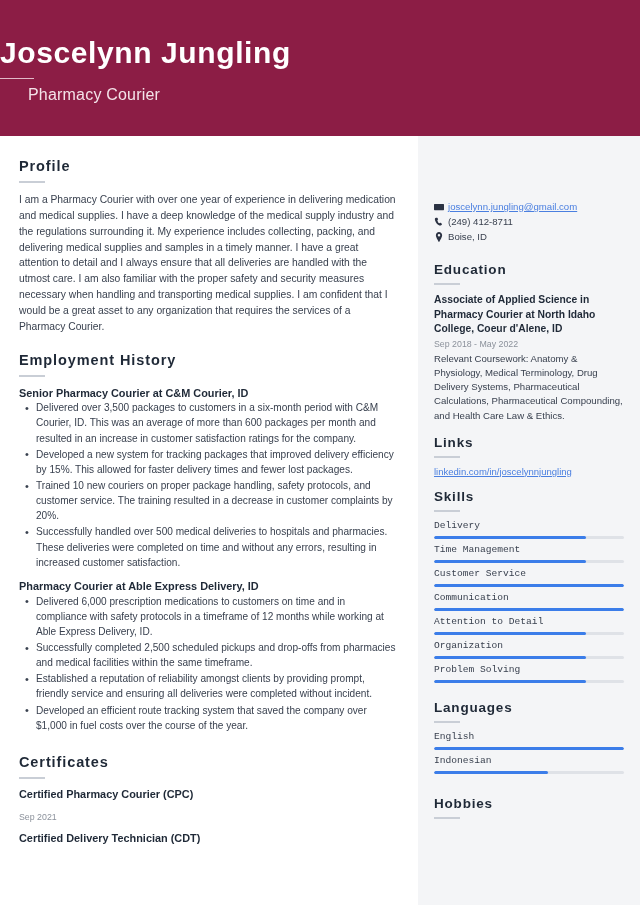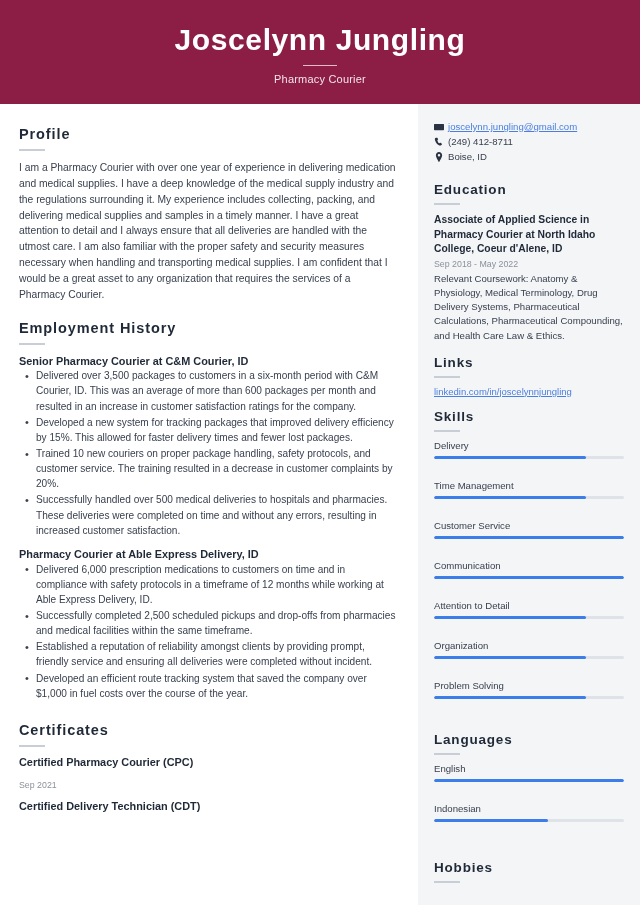--- a/index.html
+++ b/index.html
@@ -11,45 +11,45 @@
     background: #ffffff;
     overflow: hidden;
     color: #2c3545;
   }
 
   .page { width: 640px; height: 905px; position: relative; }
 
   
   .header {
     background: #8c1d45;
-    height: 104px;
+    height: 136px;
     display: flex;
     flex-direction: column;
-    align-items: center;
     justify-content: center;
     padding-top: 4px;
   }
   .header-name {
     color: #ffffff;
     font-size: 30px;
     font-weight: 600;
     letter-spacing: 0.6px;
     line-height: 1.1;
   }
   .header-rule {
     width: 34px;
     height: 1px;
     background: #e2b9c8;
     margin: 9px 0 7px 0;
   }
   .header-title {
     color: #f4e3e9;
-    font-size: 11px;
+    font-size: 16px;
     font-weight: 400;
     letter-spacing: 0.2px;
+    margin-left: 28px;
   }
 
   
   .body-cols { display: flex; height: 893px; }
 
   .main-col {
     width: 418px;
     background: #ffffff;
     padding: 22px 22px 0 19px;
   }
@@ -124,21 +124,21 @@
     font-weight: 700;
     color: #1f2937;
   }
   .cert-date {
     font-size: 8.8px;
     color: #8b919b;
     margin-top: 12px;
   }
 
   
-  .contact-list { margin-bottom: 20px; }
+  .contact-list { margin-bottom: 20px; margin-top: 48px; }
   .contact-row {
     display: flex;
     align-items: center;
     margin-bottom: 4px;
     font-size: 9.6px;
     color: #39414f;
   }
   .contact-ico {
     width: 14px;
     display: flex;
@@ -172,21 +172,21 @@
   }
 
   .link-item {
     color: #4a7fe0;
     text-decoration: underline;
     font-size: 9.5px;
     display: block;
   }
 
   
-  .skill { margin-bottom: 21px; }
+  .skill { margin-bottom: 5px; font-family: Liberation Mono, monospace; }
   .skill-label {
     font-size: 9.6px;
     color: #39414f;
     margin-bottom: 5px;
   }
   .skill-track {
     height: 3px;
     background: #dfe2e7;
     border-radius: 2px;
     overflow: hidden;

